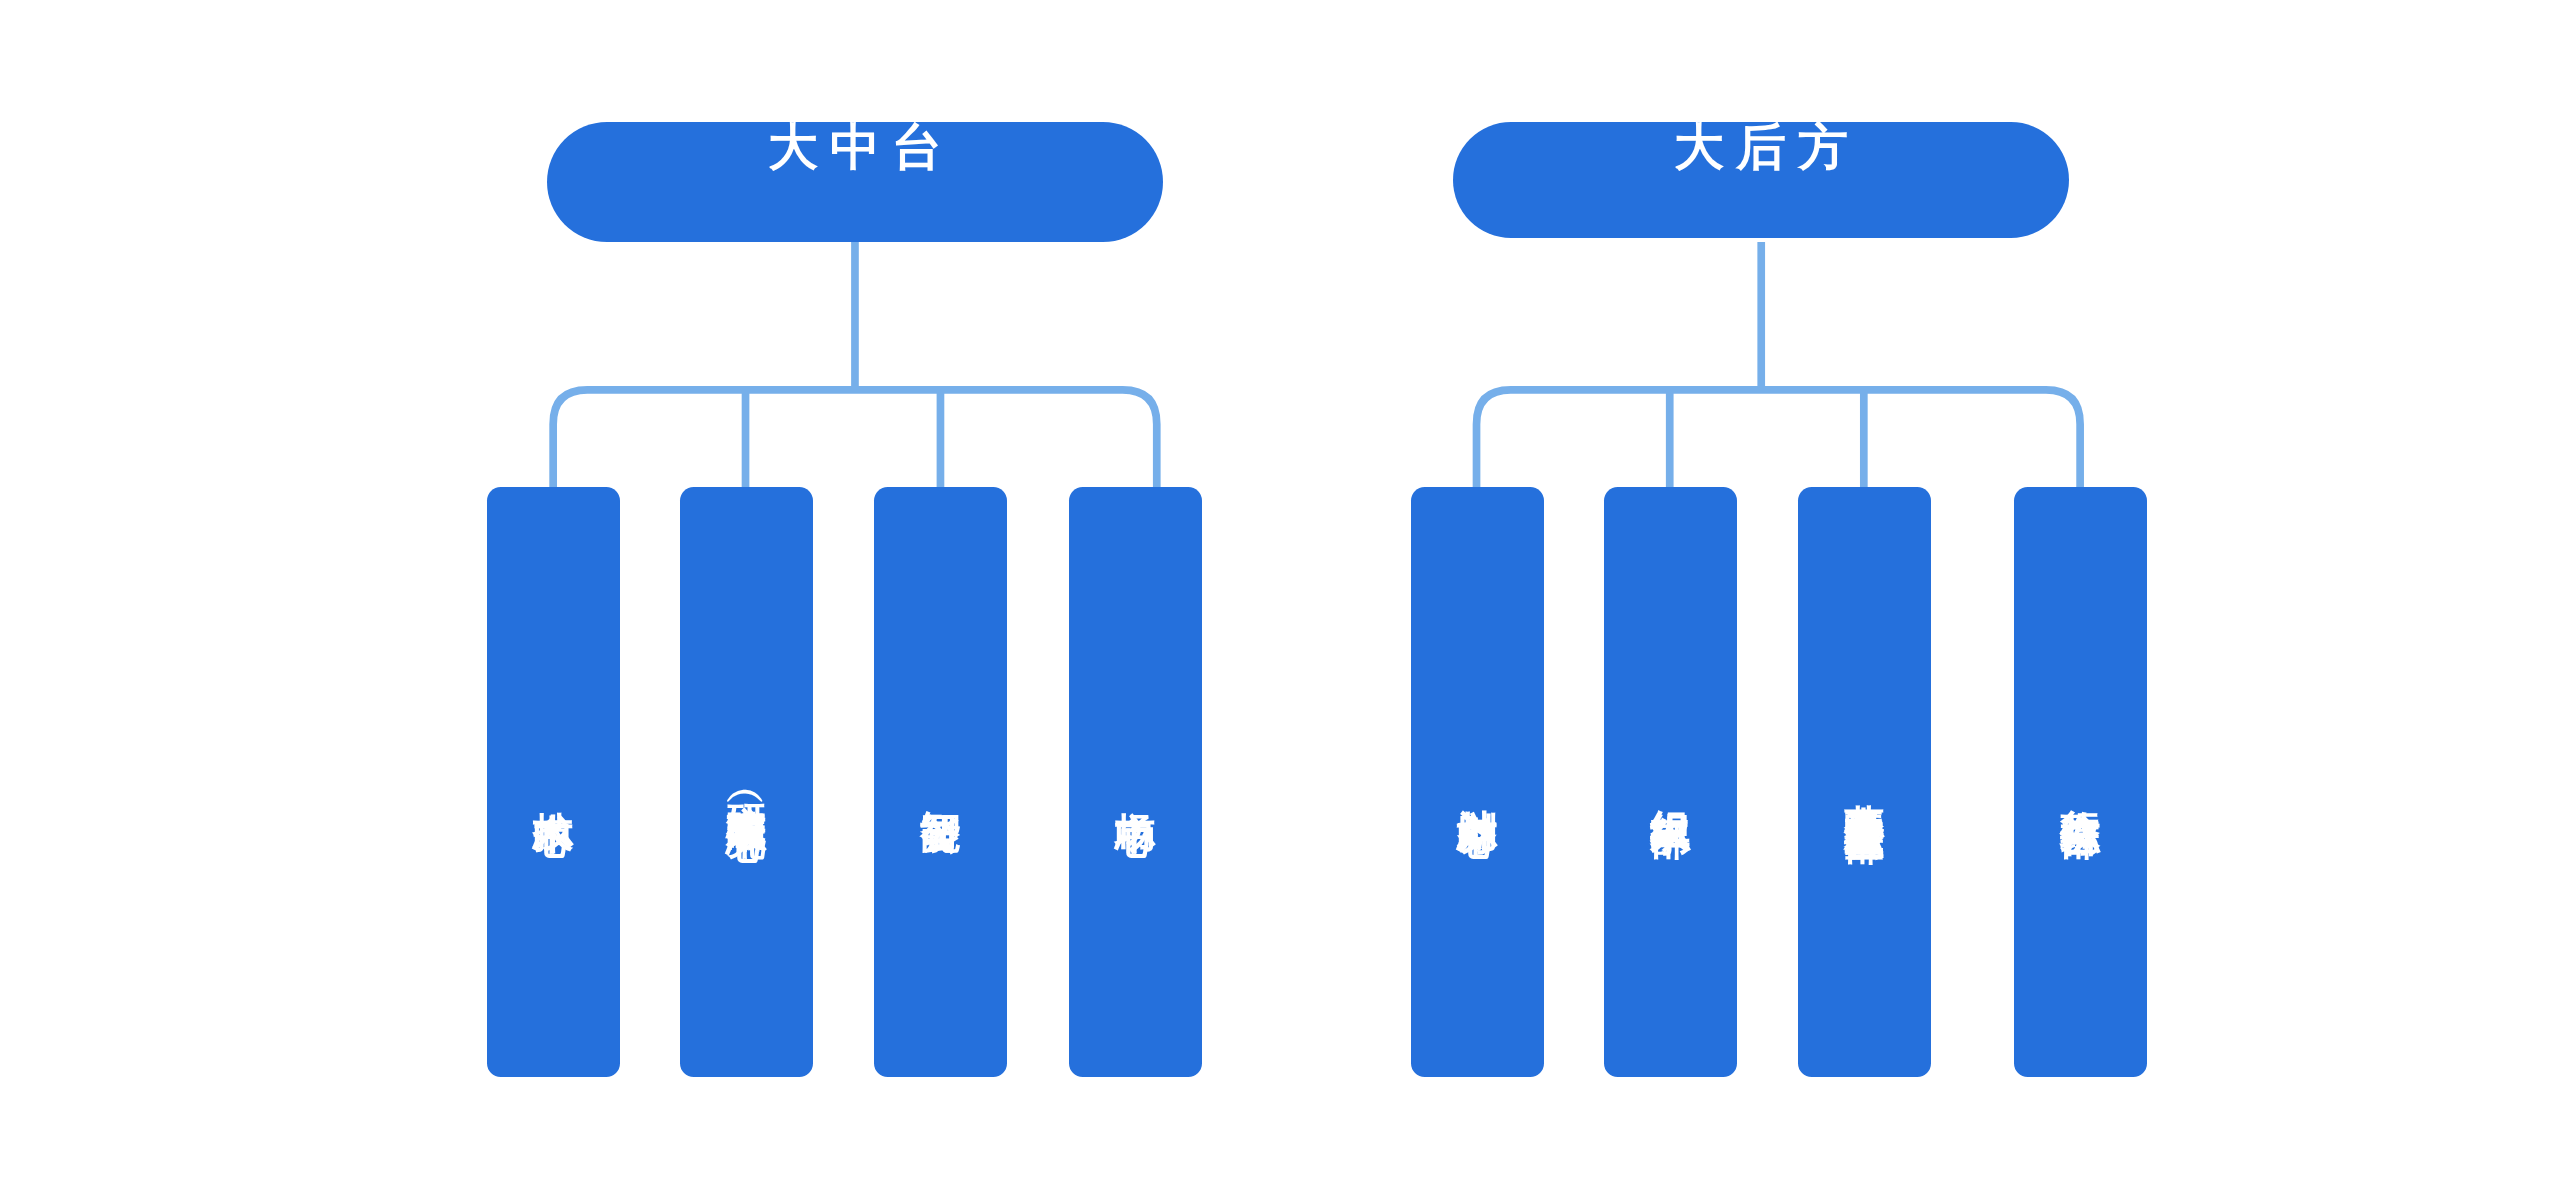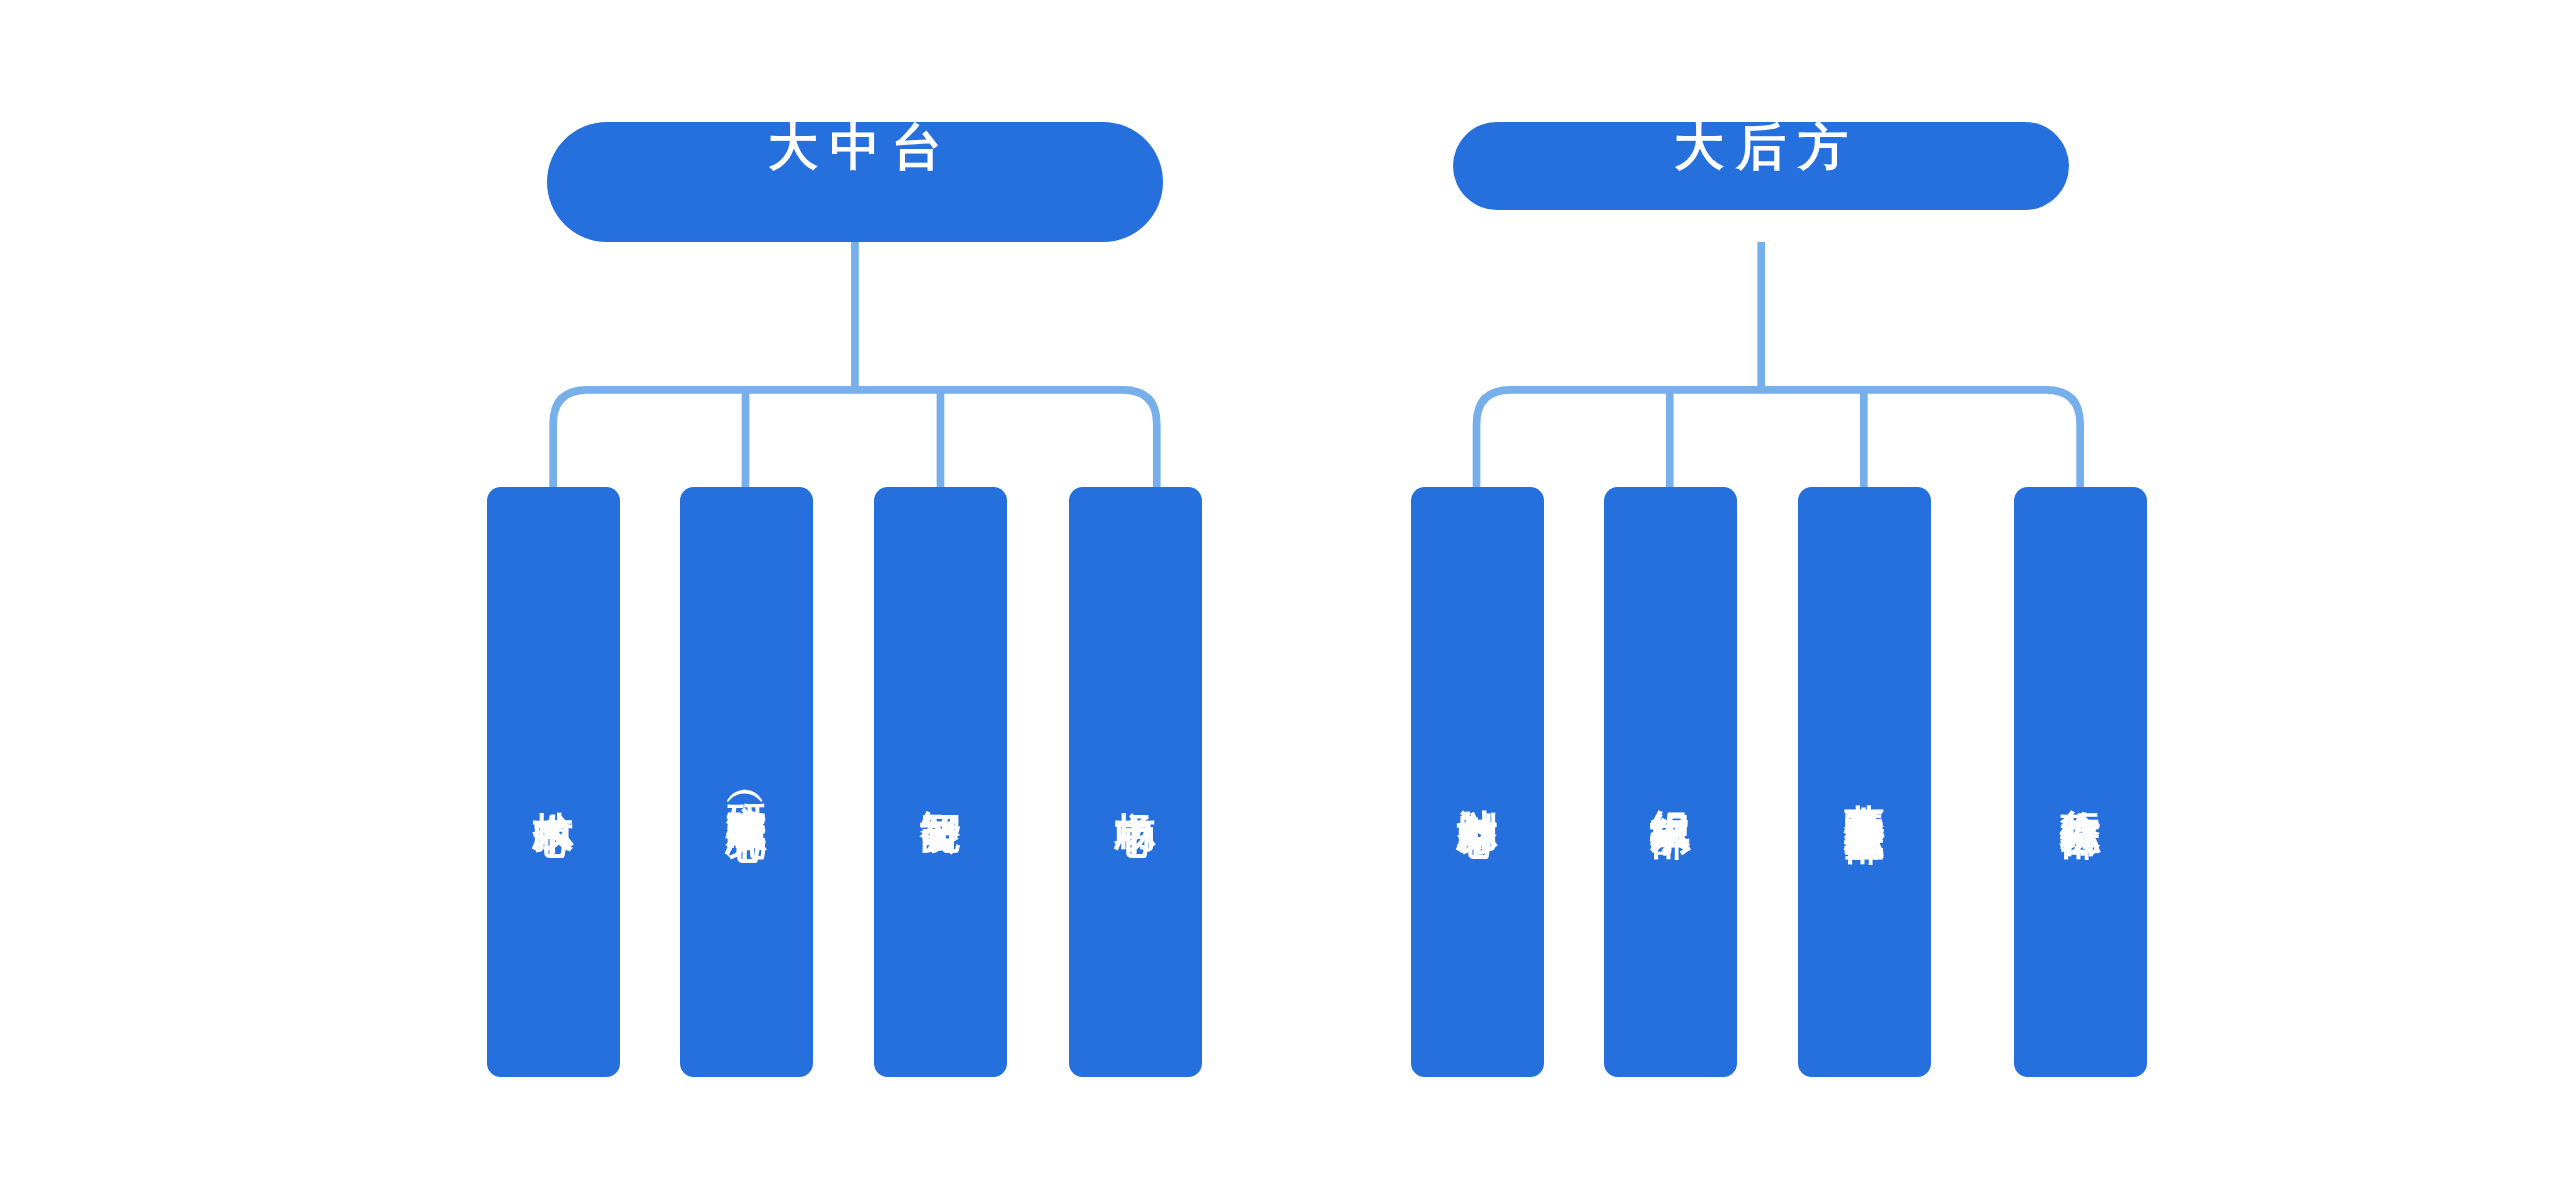--- a/index.html
+++ b/index.html
@@ -124,21 +124,21 @@
   </div>
 
   <div class="node" style="left:874px; top:487px; width:133px; height:590px;">
     <span class="node-label single">智能公司</span>
   </div>
 
   <div class="node" style="left:1069px; top:487px; width:133px; height:590px;">
     <span class="node-label single">市场中心</span>
   </div>
 
-  <div class="pill" style="left:1453px; top:122px; width:616px; height:88px;">
+  <div class="pill" style="left:1453px; top:122px; width:616px; height:116px;">
     <span class="pill-label">大后方</span>
   </div>
 
   <div class="node" style="left:1411px; top:487px; width:133px; height:590px;">
     <span class="node-label single">计划财务中心</span>
   </div>
 
   <div class="node" style="left:1604px; top:487px; width:133px; height:590px;">
     <span class="node-label single">组织人事部</span>
   </div>

